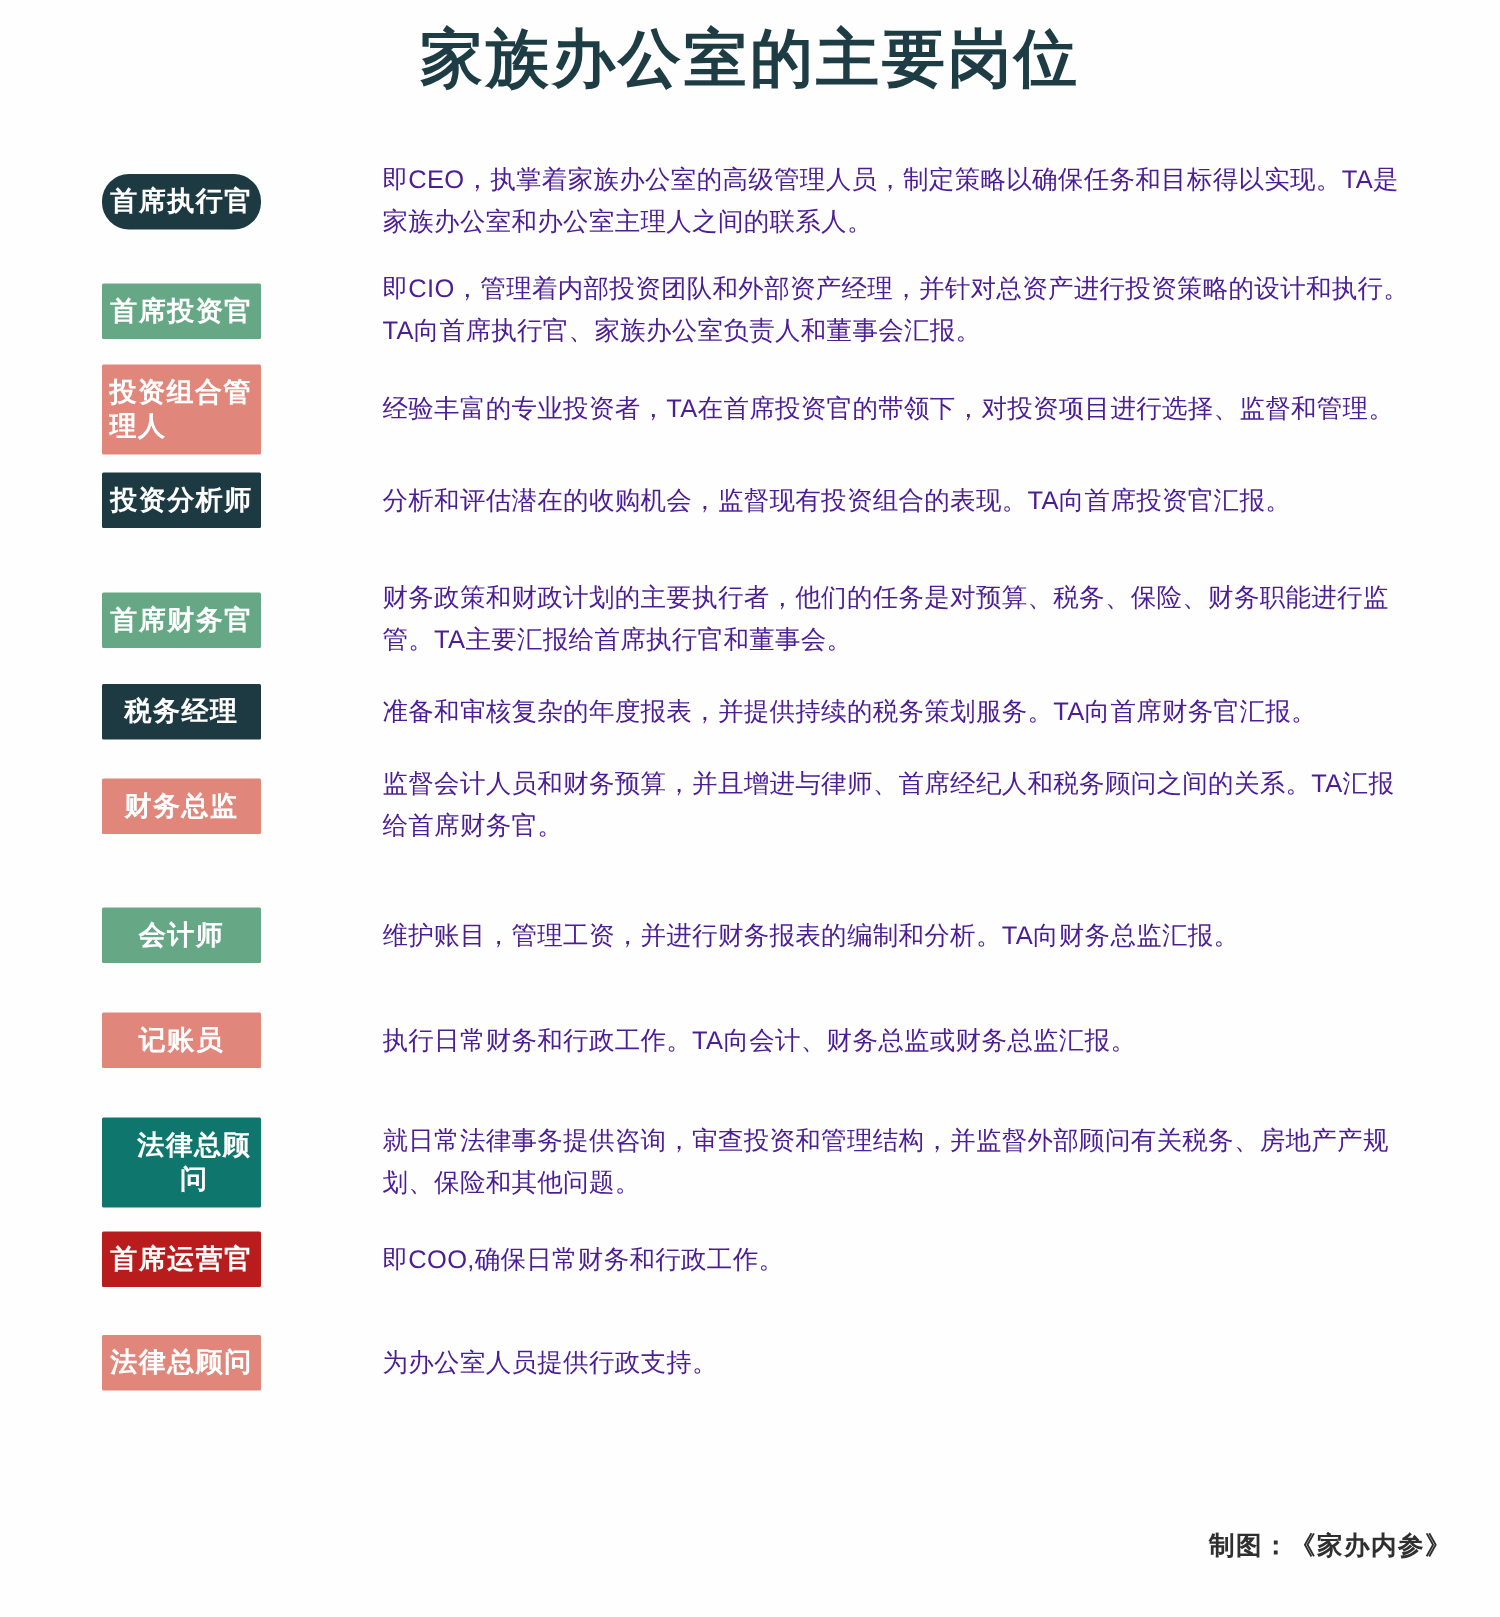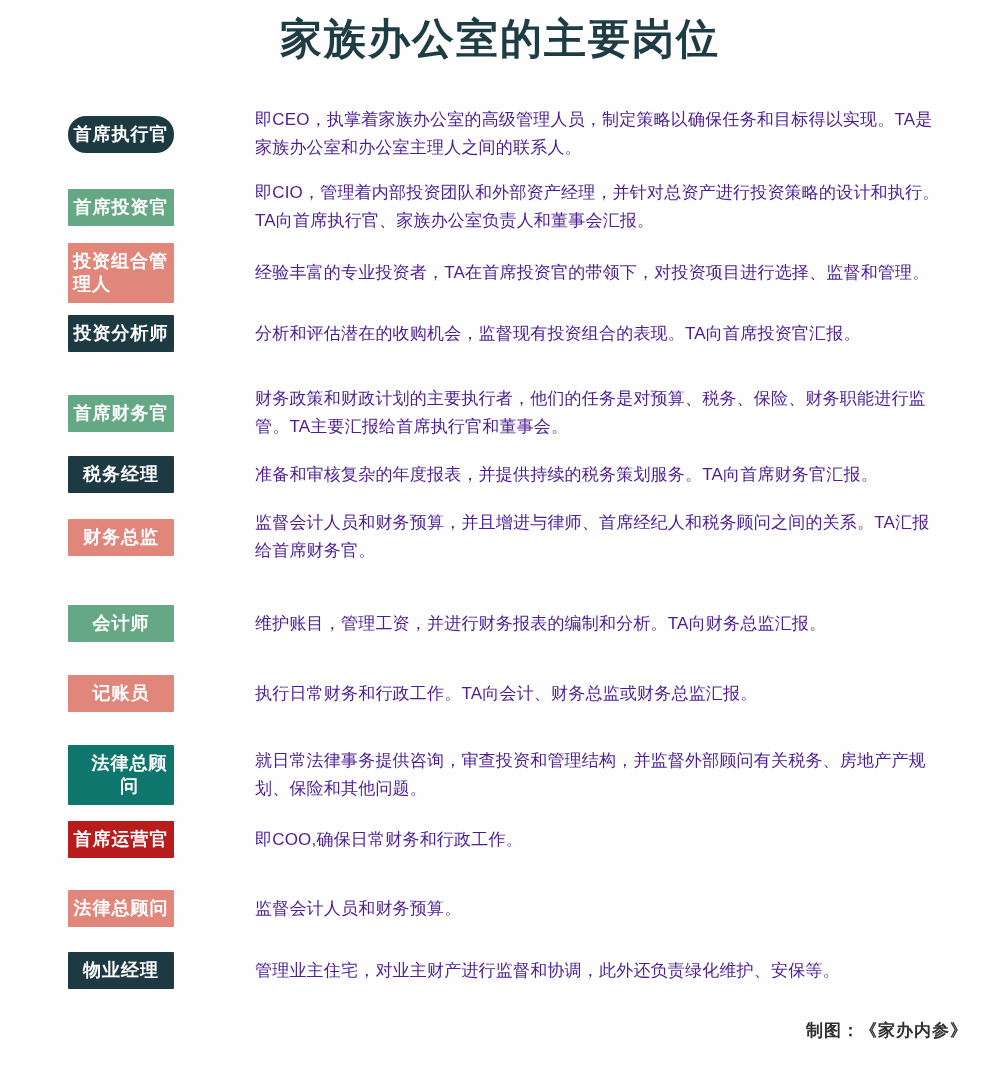--- a/index.html
+++ b/index.html
@@ -138,28 +138,22 @@
       <div class="badge" style="background-color: #b91c1c;">
         <span>首席运营官</span>
       </div>
       <div class="desc">即COO,确保日常财务和行政工作。</div>
     </div>
 
     <div class="row">
       <div class="badge" style="background-color: rgb(224, 134, 123);">
         <span>法律总顾问</span>
       </div>
-      <div class="desc">监督会计人员和财务预算。</div>
+      <div class="desc">为办公室人员提供行政支持。</div>
     </div>
 
-    <div class="row">
-      <div class="badge" style="background-color: rgb(29, 58, 67);">
-        <span>物业经理</span>
-      </div>
-      <div class="desc">管理业主住宅，对业主财产进行监督和协调，此外还负责绿化维护、安保等。</div>
-    </div>
   </div>
 
   <div class="credit">
     <span>制图：《家办内参》</span>
   </div>
 
 </div>
 
 </body></html>

